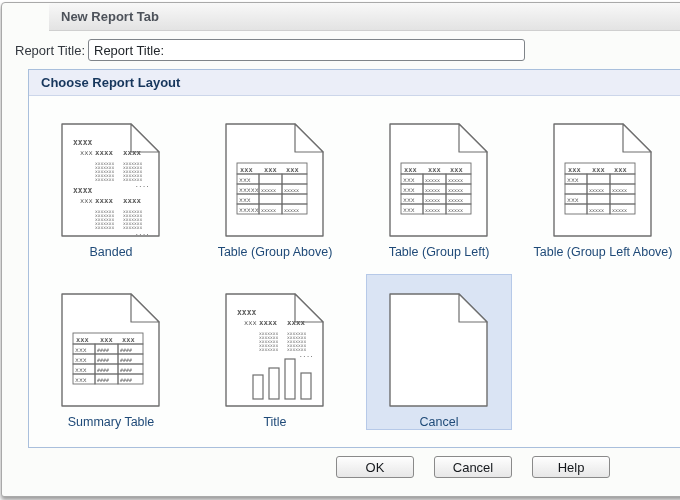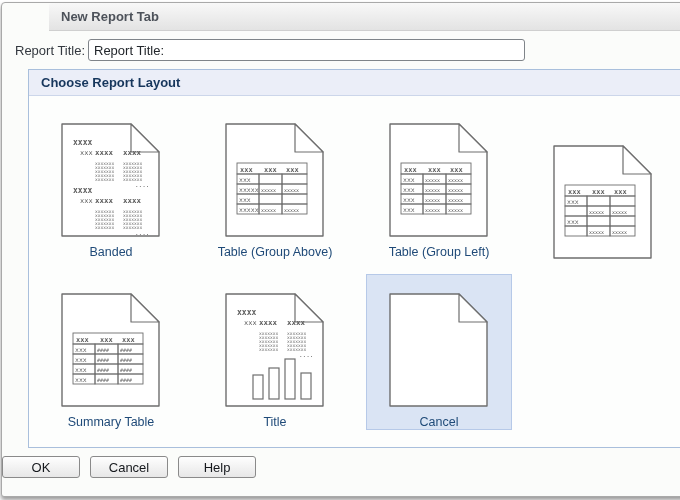--- a/index.html
+++ b/index.html
@@ -27,21 +27,21 @@
   .grid{display:grid;grid-template-columns:repeat(4,164px);grid-template-rows:170px 170px;
     justify-content:center;padding-top:0;}
   .tile{width:146px;height:156px;margin:8px auto 0;display:flex;flex-direction:column;
     align-items:center;padding-top:14px;box-sizing:border-box;border:1px solid transparent;
     cursor:pointer;justify-content:flex-end;}
   .tile.selected{background:var(--selected-tile-bg,#dae4f4);
     border:1px solid var(--selected-tile-border,#b6c9e8);}
   .tile-label{margin-top:8px;font-size:12.5px;color:var(--label-color,#1f4a78);
     white-space:nowrap;}
   .buttons{position:absolute;left:0;top:453px;width:608px;display:flex;
-    gap:10px;}
+    justify-content:flex-end;gap:20px;}
   .buttons button{width:78px;height:22px;border:1px solid #8a8a8a;border-radius:3px;
     background:linear-gradient(#fefefe,#e7e7e7);font-size:13px;color:#15181c;
     font-family:"Liberation Sans","DejaVu Sans",sans-serif;cursor:pointer;}
   .tile-icon svg{display:block;}
 </style>
 </head>
 <body>
 
 <div class="dialog">
 
@@ -195,20 +195,21 @@
               <rect x="34" y="71" width="23" height="10" fill="none" stroke="#6e6e6e" stroke-width="0.9"></rect>
               <rect x="57" y="71" width="25" height="10" fill="none" stroke="#6e6e6e" stroke-width="0.9"></rect>
               <text x="14" y="78.5" font-size="6.5" fill="#5f5f5f" font-family="'DejaVu Sans Mono',monospace">xxx</text>
               <rect x="12" y="81" width="22" height="10" fill="none" stroke="#6e6e6e" stroke-width="0.9"></rect>
               <rect x="34" y="81" width="23" height="10" fill="none" stroke="#6e6e6e" stroke-width="0.9"></rect>
               <rect x="57" y="81" width="25" height="10" fill="none" stroke="#6e6e6e" stroke-width="0.9"></rect>
               <text x="36" y="88.5" font-size="5" fill="#5f5f5f" font-family="'DejaVu Sans Mono',monospace">xxxxx</text>
               <text x="59" y="88.5" font-size="5" fill="#5f5f5f" font-family="'DejaVu Sans Mono',monospace">xxxxx</text>
             </svg>
           </span>
+    <span class="tile-label">Table (Group Left Above)</span>
   </div>
         <div class="tile">
     <span class="tile-icon">
             <svg width="100" height="114" viewBox="0 0 100 114">
     <path d="M1 1 H70 L98 29 V113 H1 Z" fill="#fff" stroke="#6e6e6e" stroke-width="1.4" stroke-linejoin="round"></path>
     <path d="M70 1 L98 29 L70 29 Z" fill="#fff" stroke="#6e6e6e" stroke-width="1.2" stroke-linejoin="round"></path>
     <rect x="12" y="40" width="70" height="11" fill="none" stroke="#6e6e6e" stroke-width="0.9"></rect>
               <text x="15" y="48.5" font-size="7" font-weight="bold" fill="#5f5f5f" font-family="'DejaVu Sans Mono',monospace">xxx</text>
               <text x="39" y="48.5" font-size="7" font-weight="bold" fill="#5f5f5f" font-family="'DejaVu Sans Mono',monospace">xxx</text>
               <text x="61" y="48.5" font-size="7" font-weight="bold" fill="#5f5f5f" font-family="'DejaVu Sans Mono',monospace">xxx</text>

